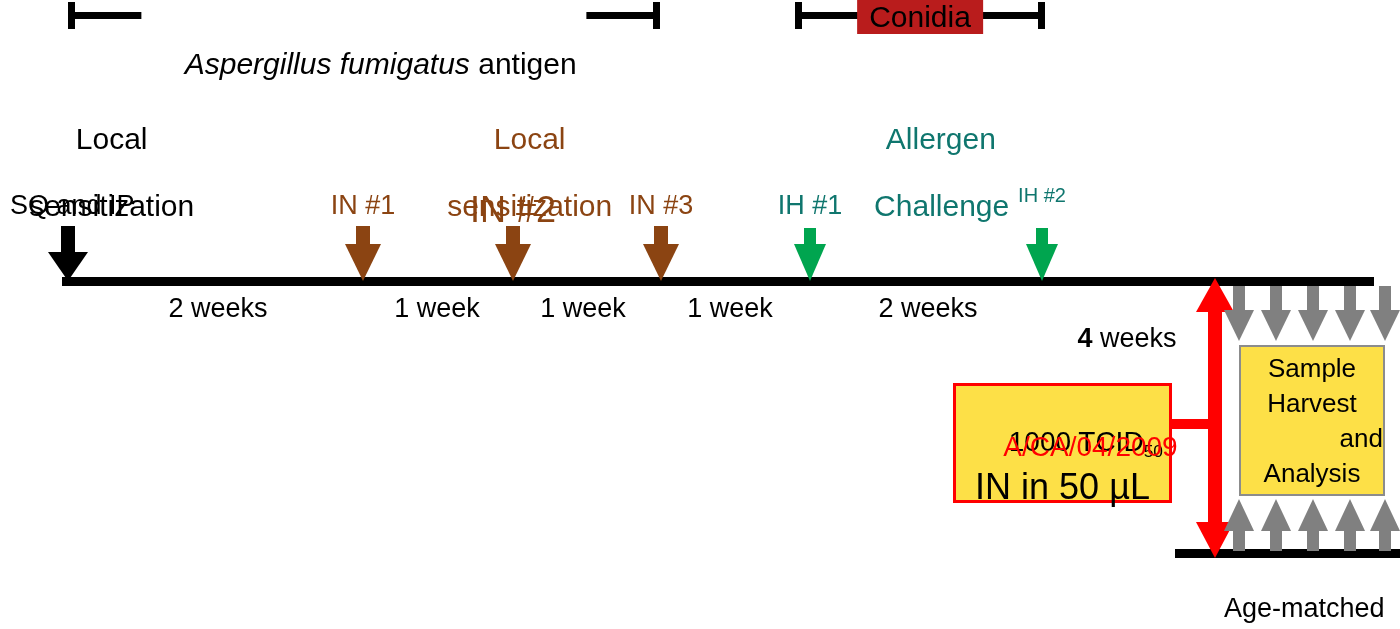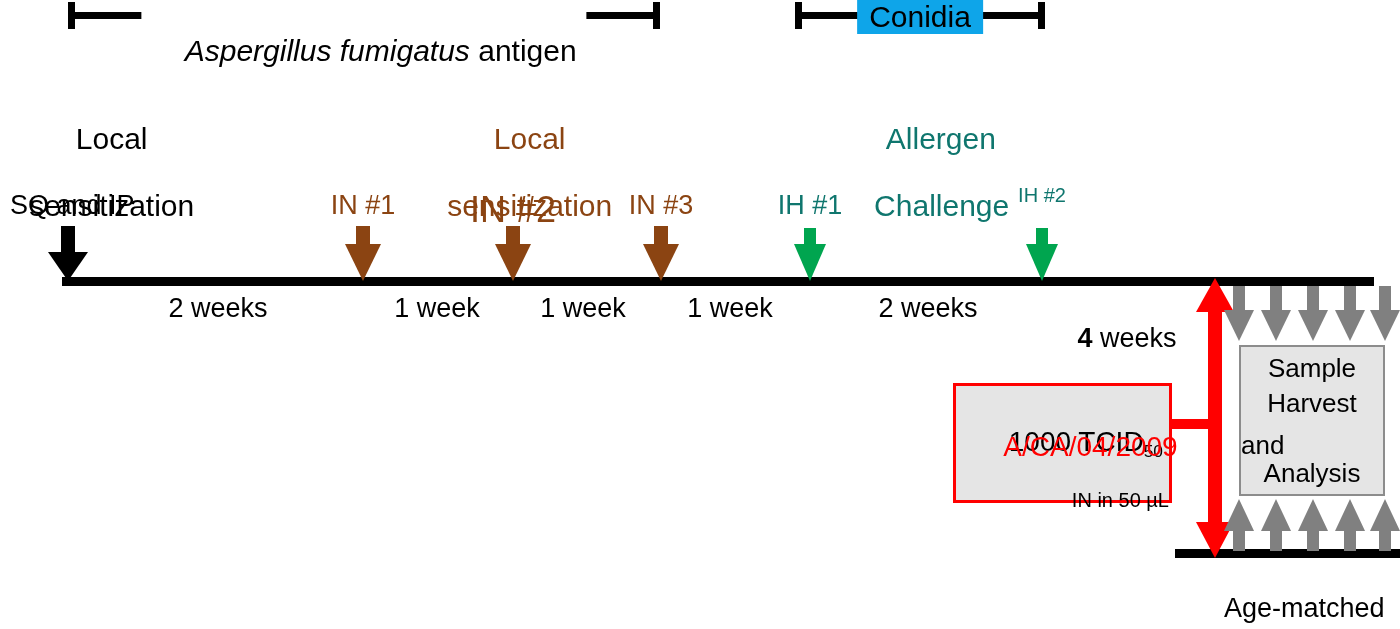--- a/index.html
+++ b/index.html
@@ -29,45 +29,45 @@
   .vtick {
     position: absolute;
     background: #000000;
   }
   .brown { color: #8B4412; }
   .green { color: #0f766e; }
   .red   { color: #FF0000; }
   .box {
     position: absolute;
     box-sizing: border-box;
-    background: #e5e5e5;
+    background: #fde047;
   }
   .redbox { border: 3px solid #FF0000; }
   .graybox { border: 2px solid #8C8C8C; }
   .redline { position: absolute; background: #FF0000; }
   svg { display: block; overflow: visible; }
   .arrow-layer { position: absolute; left: 0; top: 0; width: 1400px; height: 629px; pointer-events: none; }
   sub { font-size: 0.62em; vertical-align: baseline; position: relative; top: 0.32em; }
 </style>
 </head>
 <body>
 
 <div id="canvas">
 
   <div class="bar" style="left:68px; top:12px; width:592px; height:7px;"></div>
   <div class="vtick" style="left:68px; top:2px; width:7px; height:27px;"></div>
   <div class="vtick" style="left:653px; top:2px; width:7px; height:27px;"></div>
-  <div class="txt center" style="left:364px; top:0px; font-size:30px; background:#fff; padding:0 10px;">
+  <div class="txt center" style="left:364px; top:0px; font-size:30px; background:#fff; padding:13px 10px;">
     <span style="font-style:italic;">Aspergillus fumigatus</span><span> antigen</span>
   </div>
 
   <div class="bar" style="left:795px; top:12px; width:250px; height:7px;"></div>
   <div class="vtick" style="left:795px; top:2px; width:7px; height:27px;"></div>
   <div class="vtick" style="left:1038px; top:2px; width:7px; height:27px;"></div>
-  <div class="txt center" style="left:920px; top:0px; font-size:30px; background:#0ea5e9; padding:0 12px;">Conidia</div>
+  <div class="txt center" style="left:920px; top:0px; font-size:30px; background:#b91c1c; padding:0 12px;">Conidia</div>
 
   <div class="txt center" style="left:95px; top:88px; font-size:30px;">
     <span>Local</span><br>
     <span>sensitization</span>
   </div>
 
   <div class="txt center brown" style="left:513px; top:88px; font-size:30px;">
     <span>Local</span><br>
     <span>sensitization</span>
   </div>
@@ -95,27 +95,27 @@
     <span style="font-weight:bold;">4</span><span> weeks</span>
   </div>
 
   <div class="redline" style="left:1169px; top:419px; width:50px; height:10px;"></div>
 
   <div class="box redbox" style="left:953px; top:383px; width:219px; height:120px;">
     <div class="txt" style="left:0; top:9px; width:100%; text-align:center; font-size:28px;">
       <span>1000 TCID</span><sub>50</sub>
     </div>
     <div class="txt red" style="left:0; top:45px; width:100%; text-align:center; font-size:28px;padding-left:28px;">A/CA/04/2009</div>
-    <div class="txt" style="left:0; top:81px; width:100%; text-align:right; font-size:20px;margin-top:22px;">IN in 50 µL</div>
+    <div class="txt" style="left:0; top:81px; width:100%; text-align:center; font-size:36px;">IN in 50 µL</div>
   </div>
 
   <div class="box graybox" style="left:1239px; top:345px; width:146px; height:151px;">
     <div class="txt" style="left:0; top:7px; width:100%; text-align:center; font-size:26px;">Sample</div>
     <div class="txt" style="left:0; top:42px; width:100%; text-align:center; font-size:26px;">Harvest</div>
-    <div class="txt" style="left:0; top:84px; width:100%; text-align:left; font-size:26px;">and</div>
+    <div class="txt" style="left:0; top:77px; width:100%; text-align:right; font-size:26px;">and</div>
     <div class="txt" style="left:0; top:112px; width:100%; text-align:center; font-size:26px;">Analysis</div>
   </div>
 
   <div class="bar" style="left:1175px; top:549px; width:225px; height:9px;"></div>
   <div class="txt center" style="left:1290px; top:563px; font-size:27px;">
     <span>Age-matched</span><br>
     
   </div>
 
   <svg class="arrow-layer" viewBox="0 0 1400 629" width="1400" height="629">

